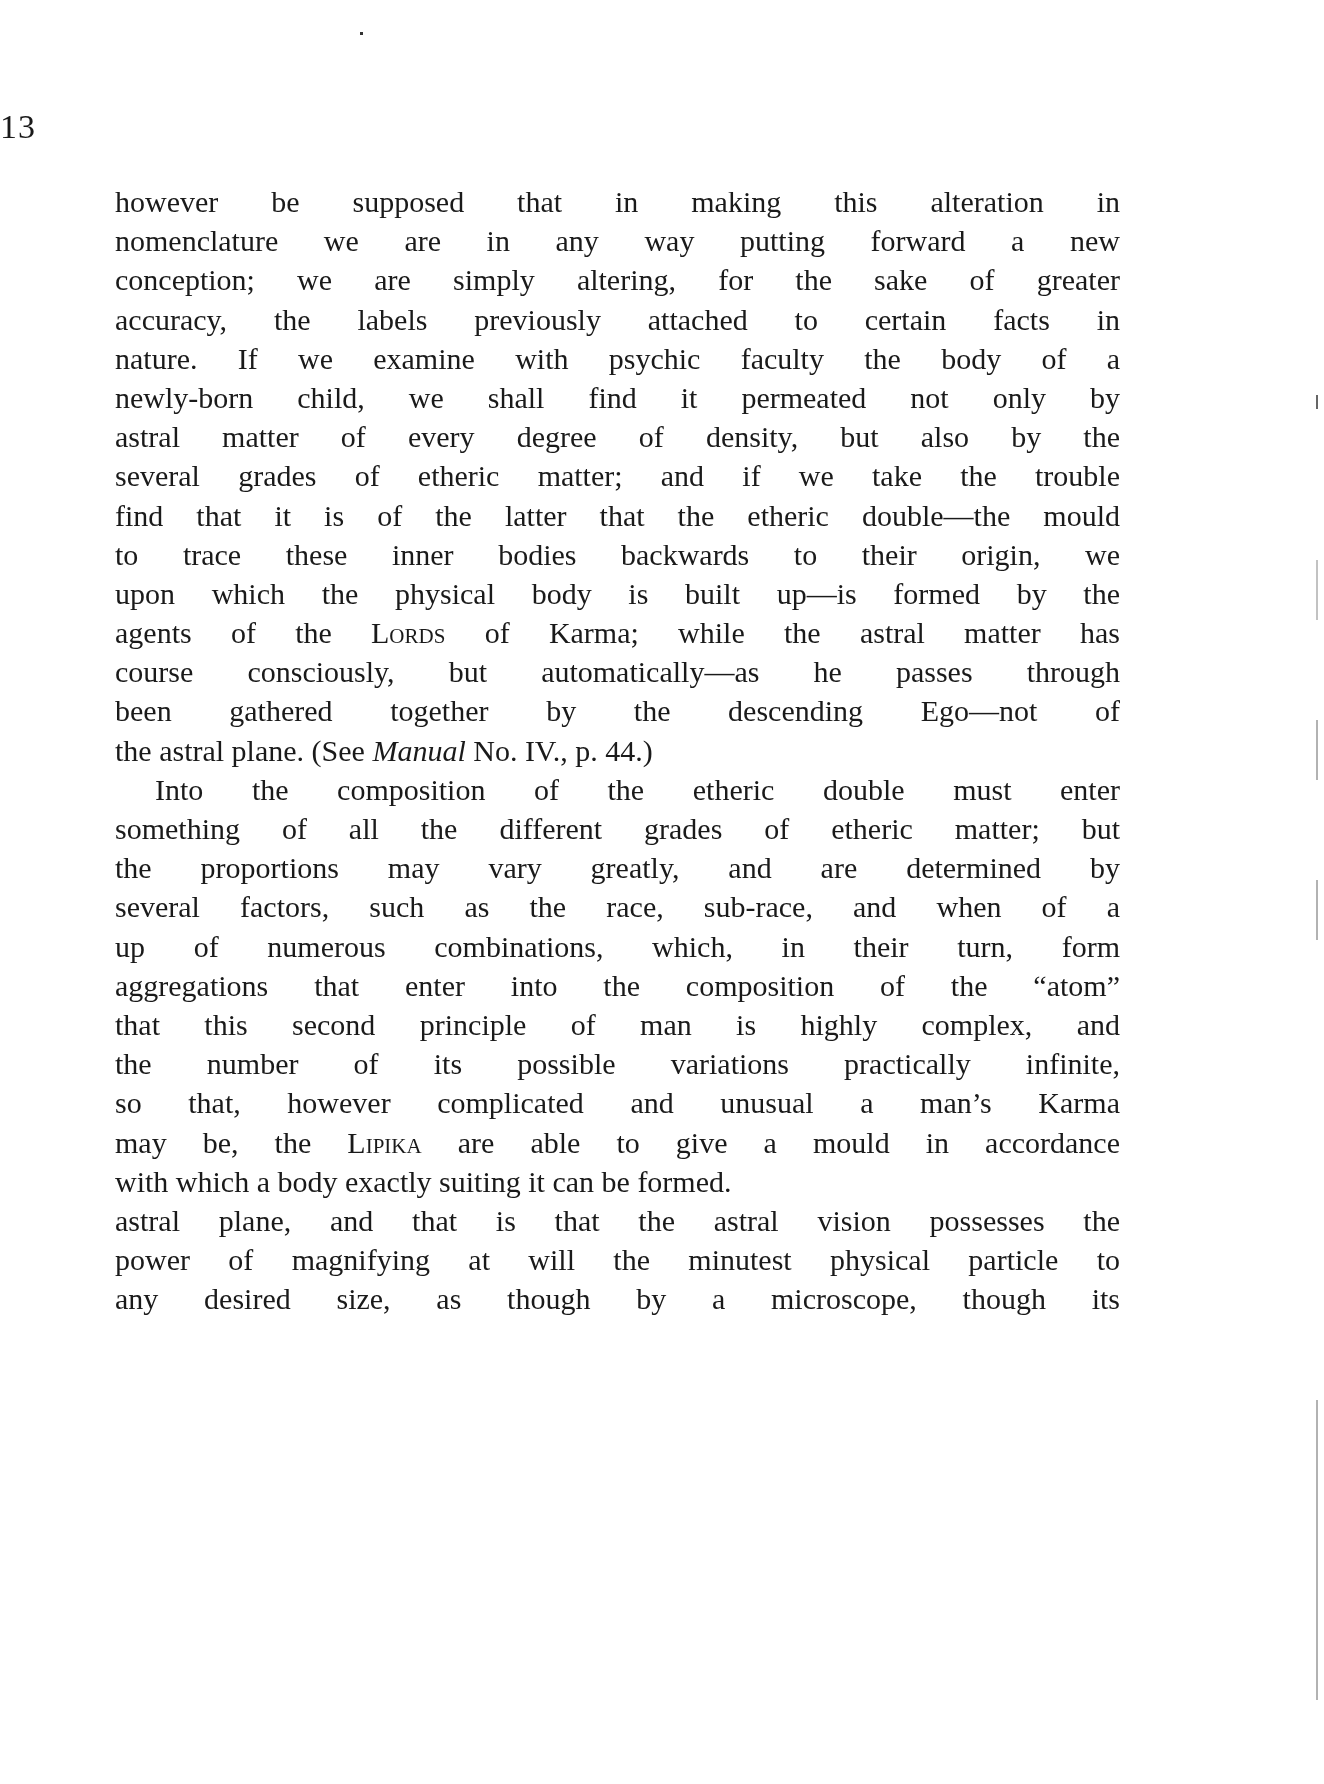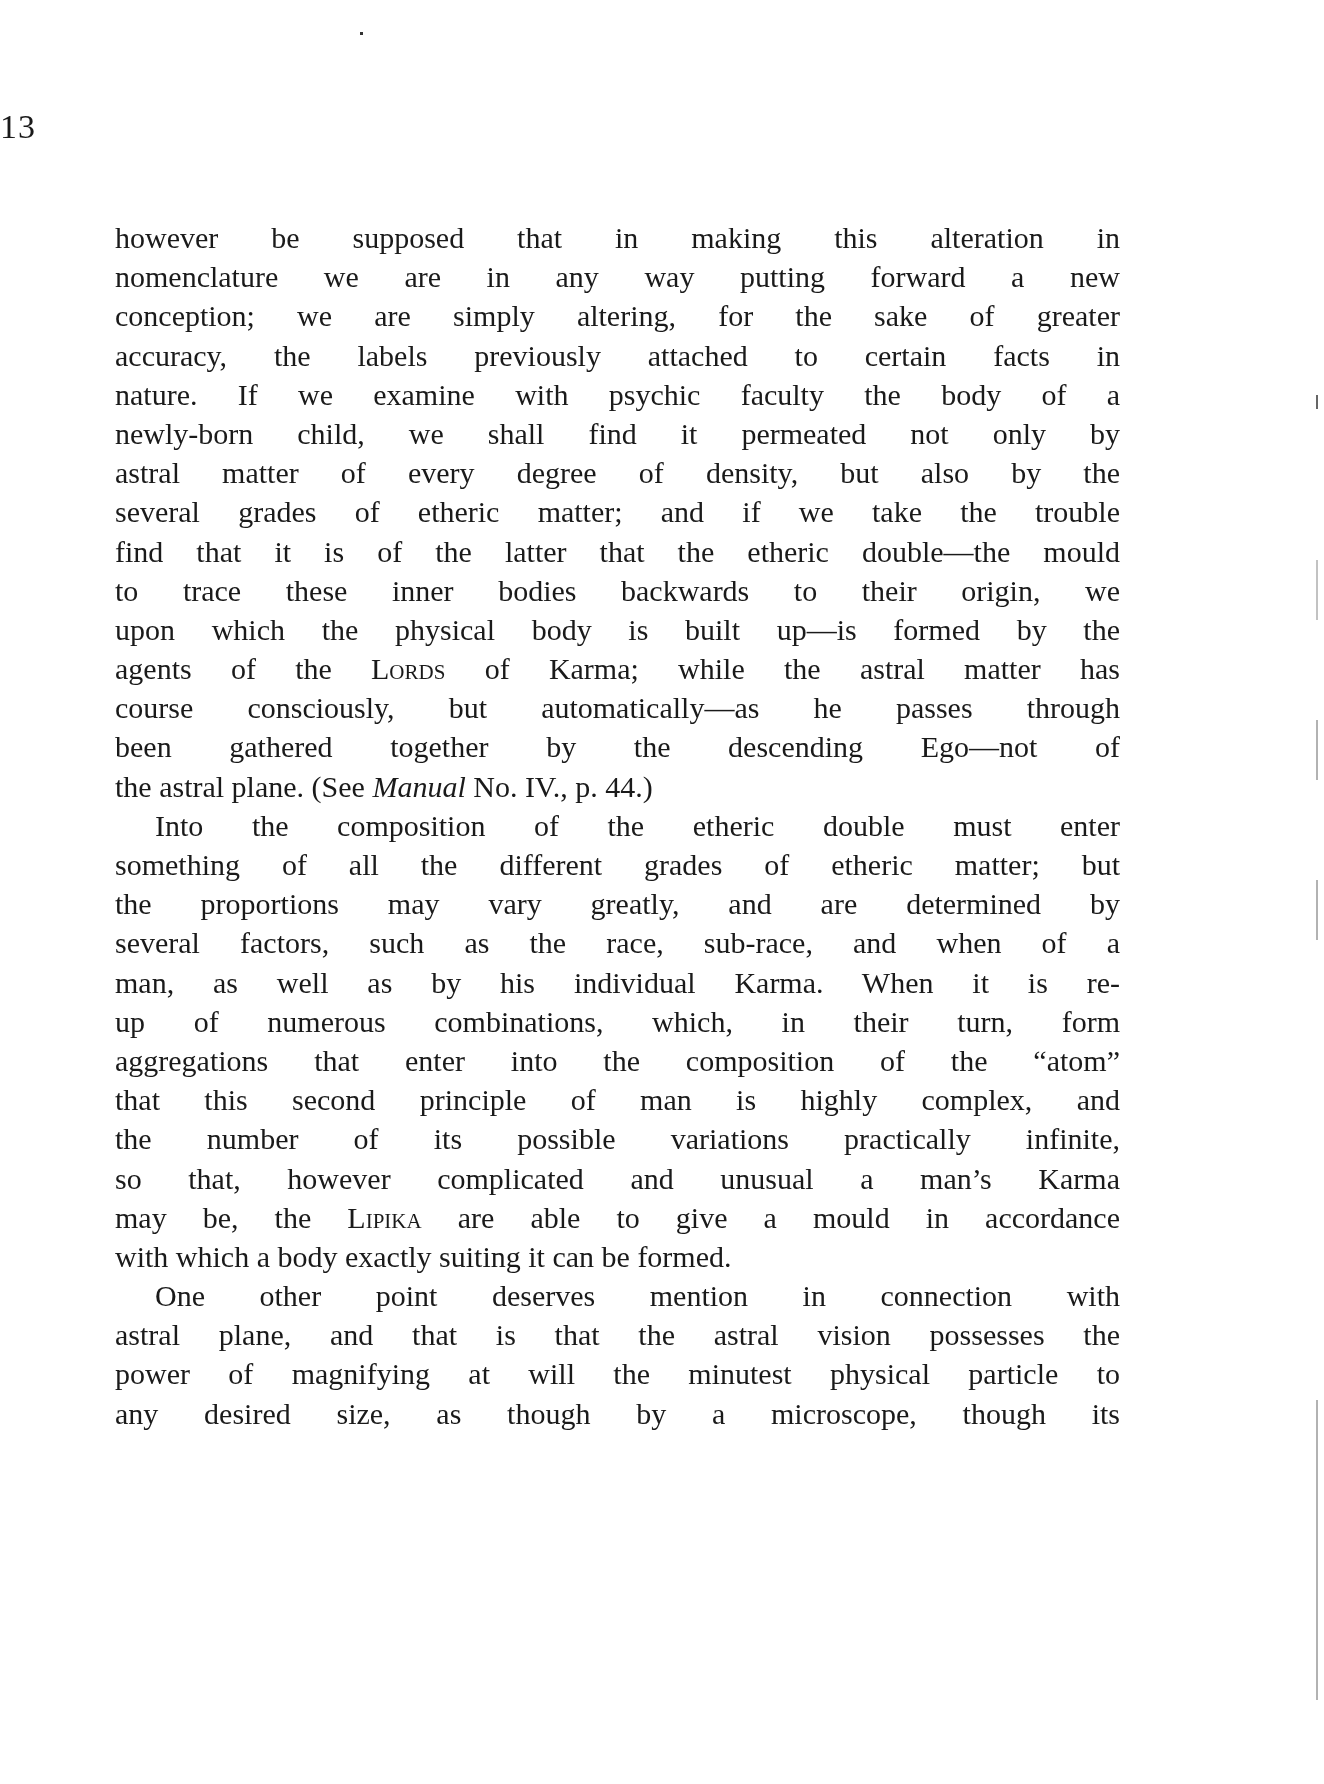--- a/index.html
+++ b/index.html
@@ -1,18 +1,18 @@
 <!DOCTYPE html>
 <html><head>
 <meta charset="utf-8">
 <style>
   html, body { margin: 0; padding: 0; background: #ffffff; }
   body { width: 1324px; height: 1784px; position: relative; overflow: hidden; font-family: "Liberation Serif", "DejaVu Serif", serif; color: #1a1a1a; }
   .page-number { position: absolute; top: 108px; left: 0; width: 1324px; text-align: left; font-size: 34px; letter-spacing: 1px; }
-  .text-block { position: absolute; top: 182px; left: 115px; width: 1005px; font-size: 30px; line-height: 39.2px; text-align: justify; margin-top: 36px; }
+  .text-block { position: absolute; top: 182px; left: 115px; width: 1005px; font-size: 30px; line-height: 39.2px; text-align: justify; }
   .line { display: block; text-align: justify; text-align-last: justify; white-space: nowrap; height: 39.2px; }
   .line.last { text-align-last: left; }
   .line.indent { padding-left: 40px; }
   .sc { font-variant: small-caps; }
   .it { font-style: italic; }
   .speck { position: absolute; background: #333; }
   .edge-mark { position: absolute; right: 6px; width: 2px; background: #666; }
 </style>
 </head>
 <body>
@@ -39,25 +39,23 @@
     <span class="line">to trace these inner bodies backwards to their origin, we</span>
     <span class="line">upon which the physical body is built up—is formed by the</span>
     <span class="line"><span>agents of the </span><span class="sc">Lords</span><span> of Karma; while the astral matter has</span></span>
     <span class="line">course consciously, but automatically—as he passes through</span>
     <span class="line">been gathered together by the descending Ego—not of</span>
     <span class="line last"><span>the astral plane. (See </span><span class="it">Manual</span><span> No. IV., p. 44.)</span></span>
     <span class="line indent">Into the composition of the etheric double must enter</span>
     <span class="line">something of all the different grades of etheric matter; but</span>
     <span class="line">the proportions may vary greatly, and are determined by</span>
     <span class="line">several factors, such as the race, sub-race, and when of a</span>
-    <span class="line">man, as well as by his individual Karma. When it is re-</span>
     <span class="line">up of numerous combinations, which, in their turn, form</span>
     <span class="line">aggregations that enter into the composition of the “atom”</span>
     <span class="line">that this second principle of man is highly complex, and</span>
     <span class="line">the number of its possible variations practically infinite,</span>
     <span class="line">so that, however complicated and unusual a man’s Karma</span>
     <span class="line"><span>may be, the </span><span class="sc">Lipika</span><span> are able to give a mould in accordance</span></span>
     <span class="line last">with which a body exactly suiting it can be formed.</span>
-    <span class="line indent">One other point deserves mention in connection with</span>
     <span class="line">astral plane, and that is that the astral vision possesses the</span>
     <span class="line">power of magnifying at will the minutest physical particle to</span>
     <span class="line">any desired size, as though by a microscope, though its</span>
   </div>
 
 </body></html>

